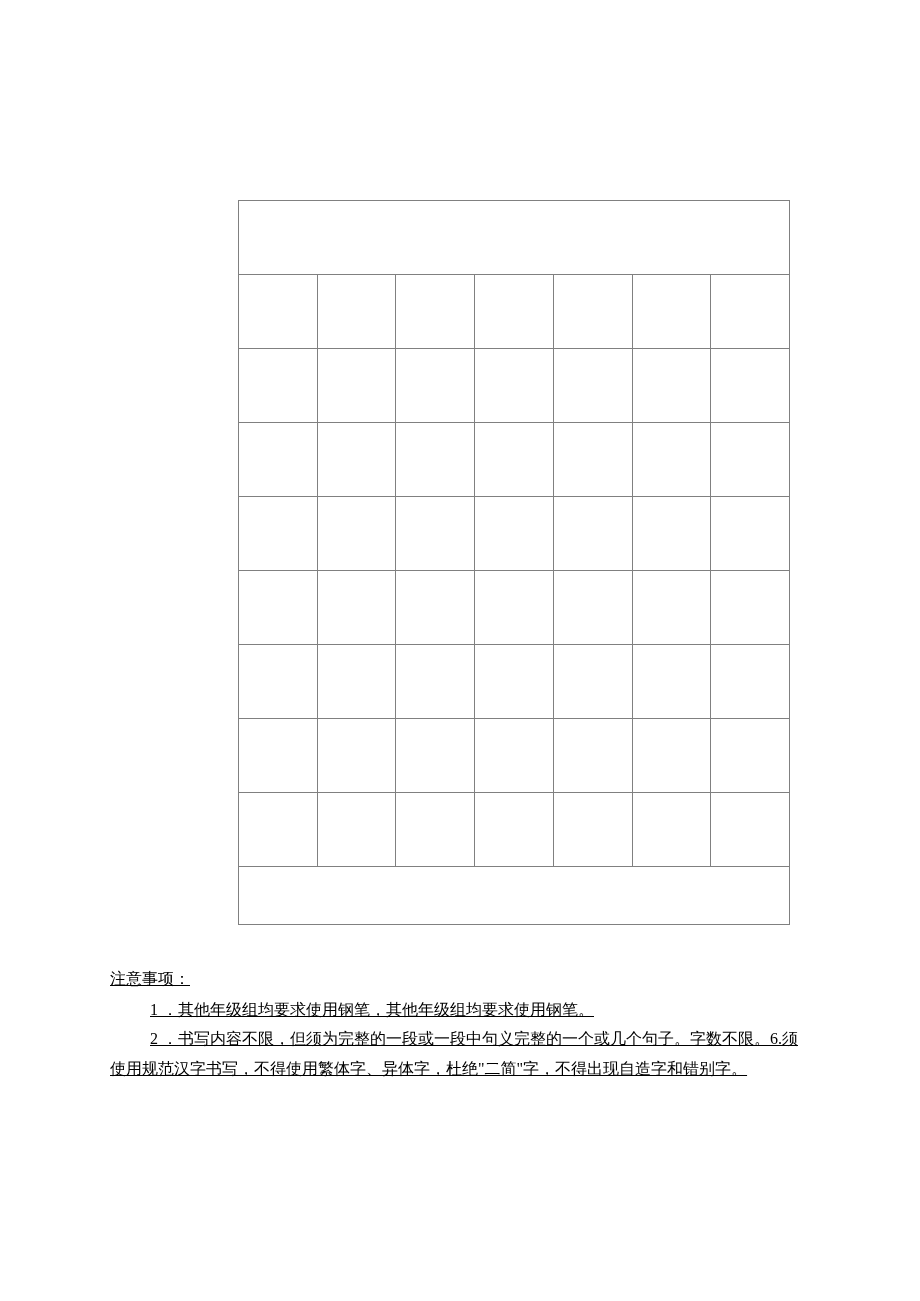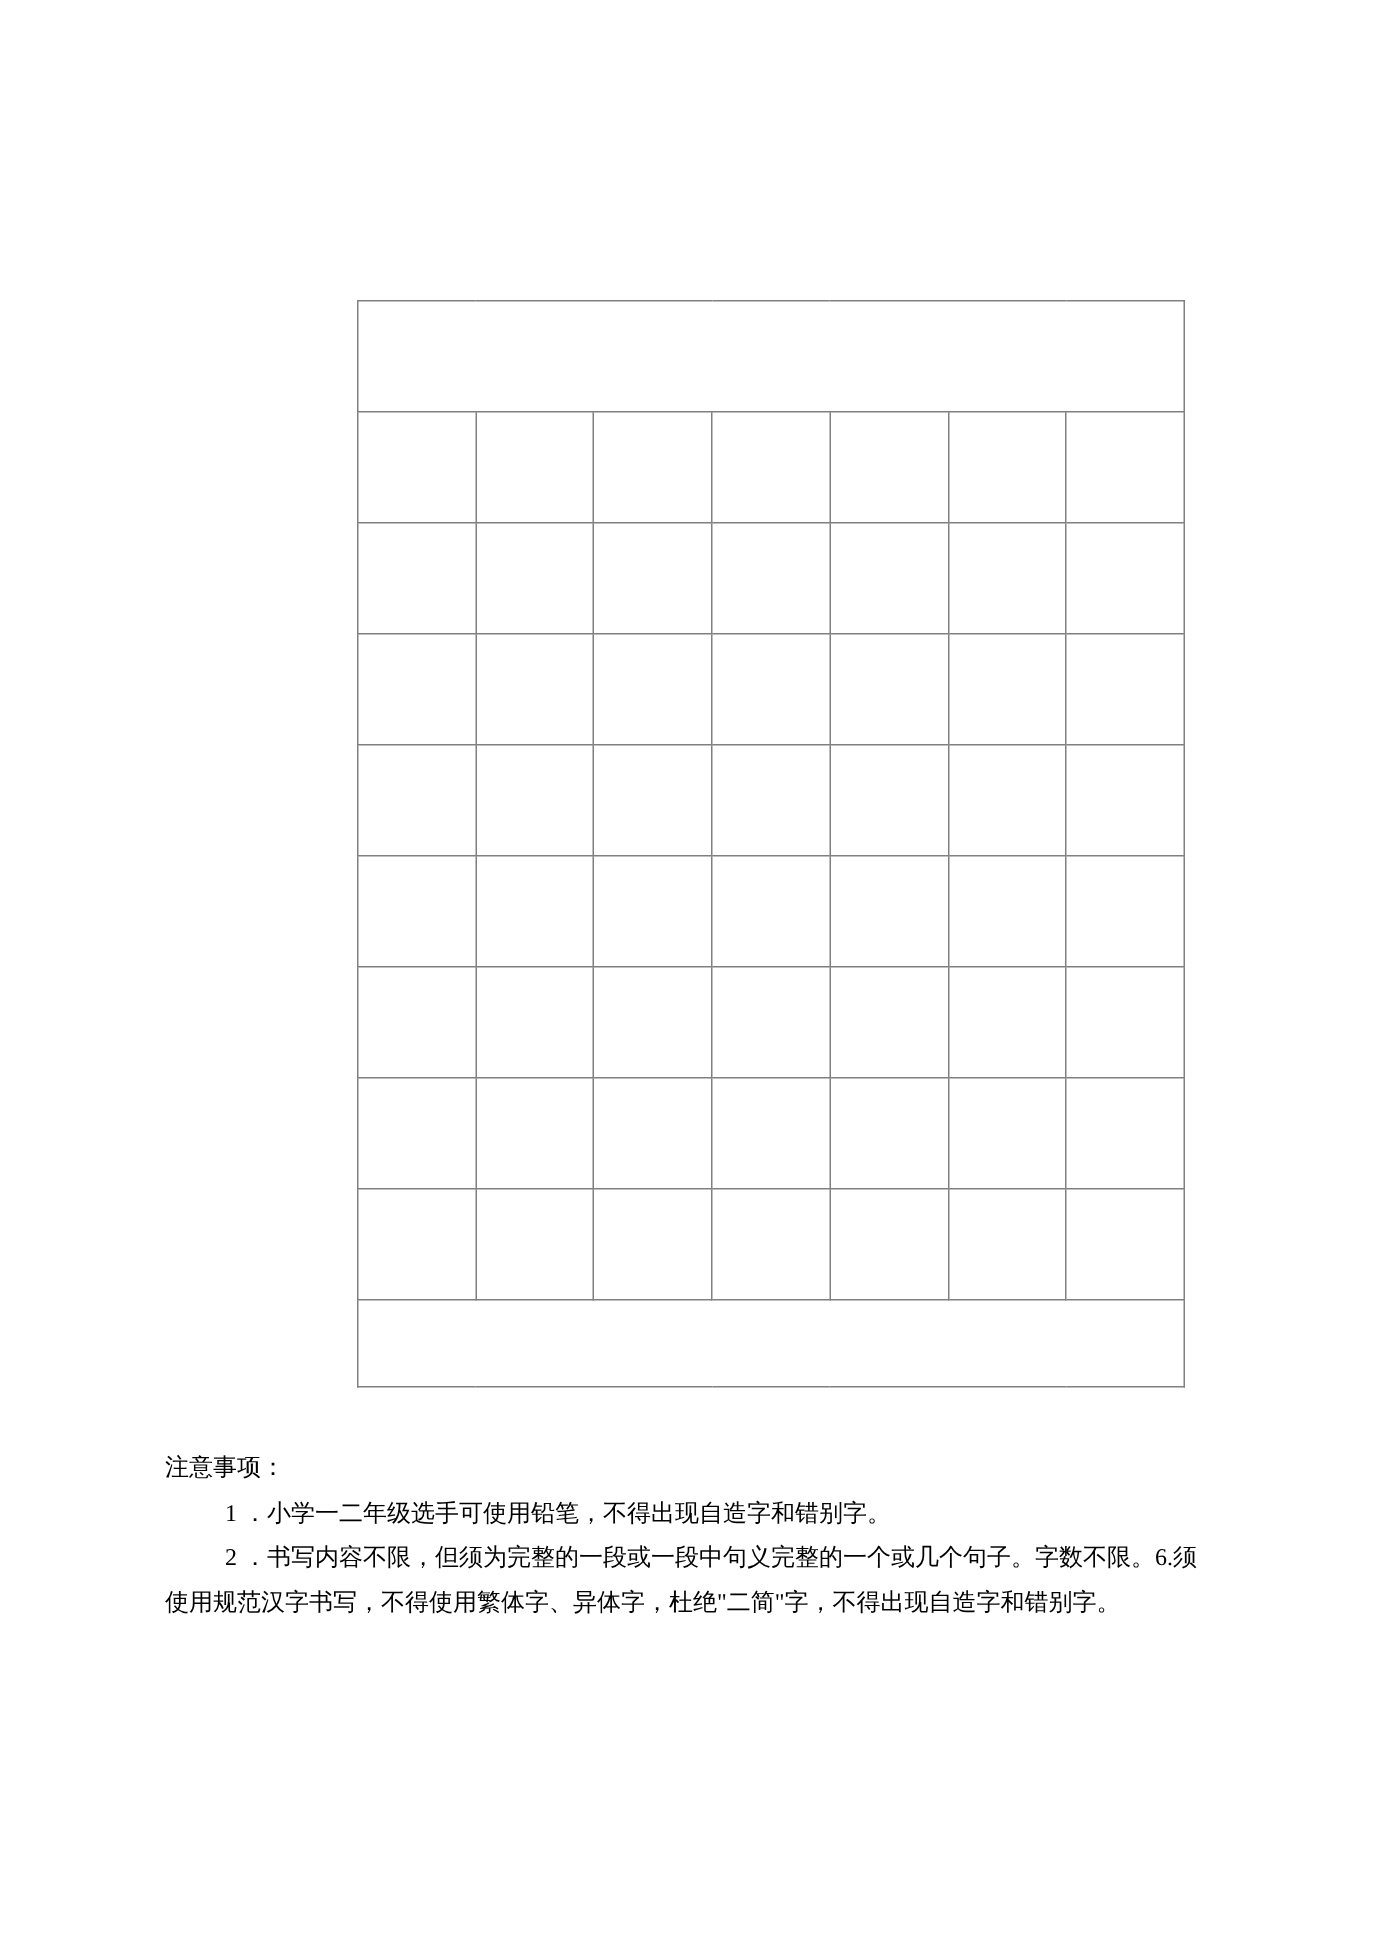--- a/index.html
+++ b/index.html
@@ -11,20 +11,21 @@
       background: #ffffff;
       width: 920px;
       height: 1301px;
       font-family: "SimSun", "宋体", serif;
       font-size: 16px;
       color: #000000;
       position: relative;
     }
     .page-content {
       padding: 200px 110px 0 110px;
+      text-decoration: underline;
     }
     .grid-table {
       border-collapse: collapse;
       margin-left: 128px;
       width: 552px;
     }
     .grid-table td {
       border: 1px solid #808080;
       height: 74px;
     }
@@ -138,20 +139,20 @@
     </tr>
     <tr class="footer-row">
       <td class="merged-full" colspan="7"></td>
     </tr>
   </tbody>
     </table>
 
   <div class="notes-section">
     <div class="notes-title">注意事项：</div>
     <div class="note-item">
-      <span>1 ．</span><span>小学一二年级选手可使用铅笔，不得出现自造字和错别字。</span>
+      <span>1 ．</span><span>其他年级组均要求使用钢笔，其他年级组均要求使用钢笔。</span>
     </div>
     <div class="note-item">
       <span>2 ．</span><span>书写内容不限，但须为完整的一段或一段中句义完整的一个或几个句子。字数不限。6.须</span>
     </div>
     <div class="note-item note-continuation">使用规范汉字书写，不得使用繁体字、异体字，杜绝"二简"字，不得出现自造字和错别字。</div>
   </div>
 </div>
 
 </body></html>

